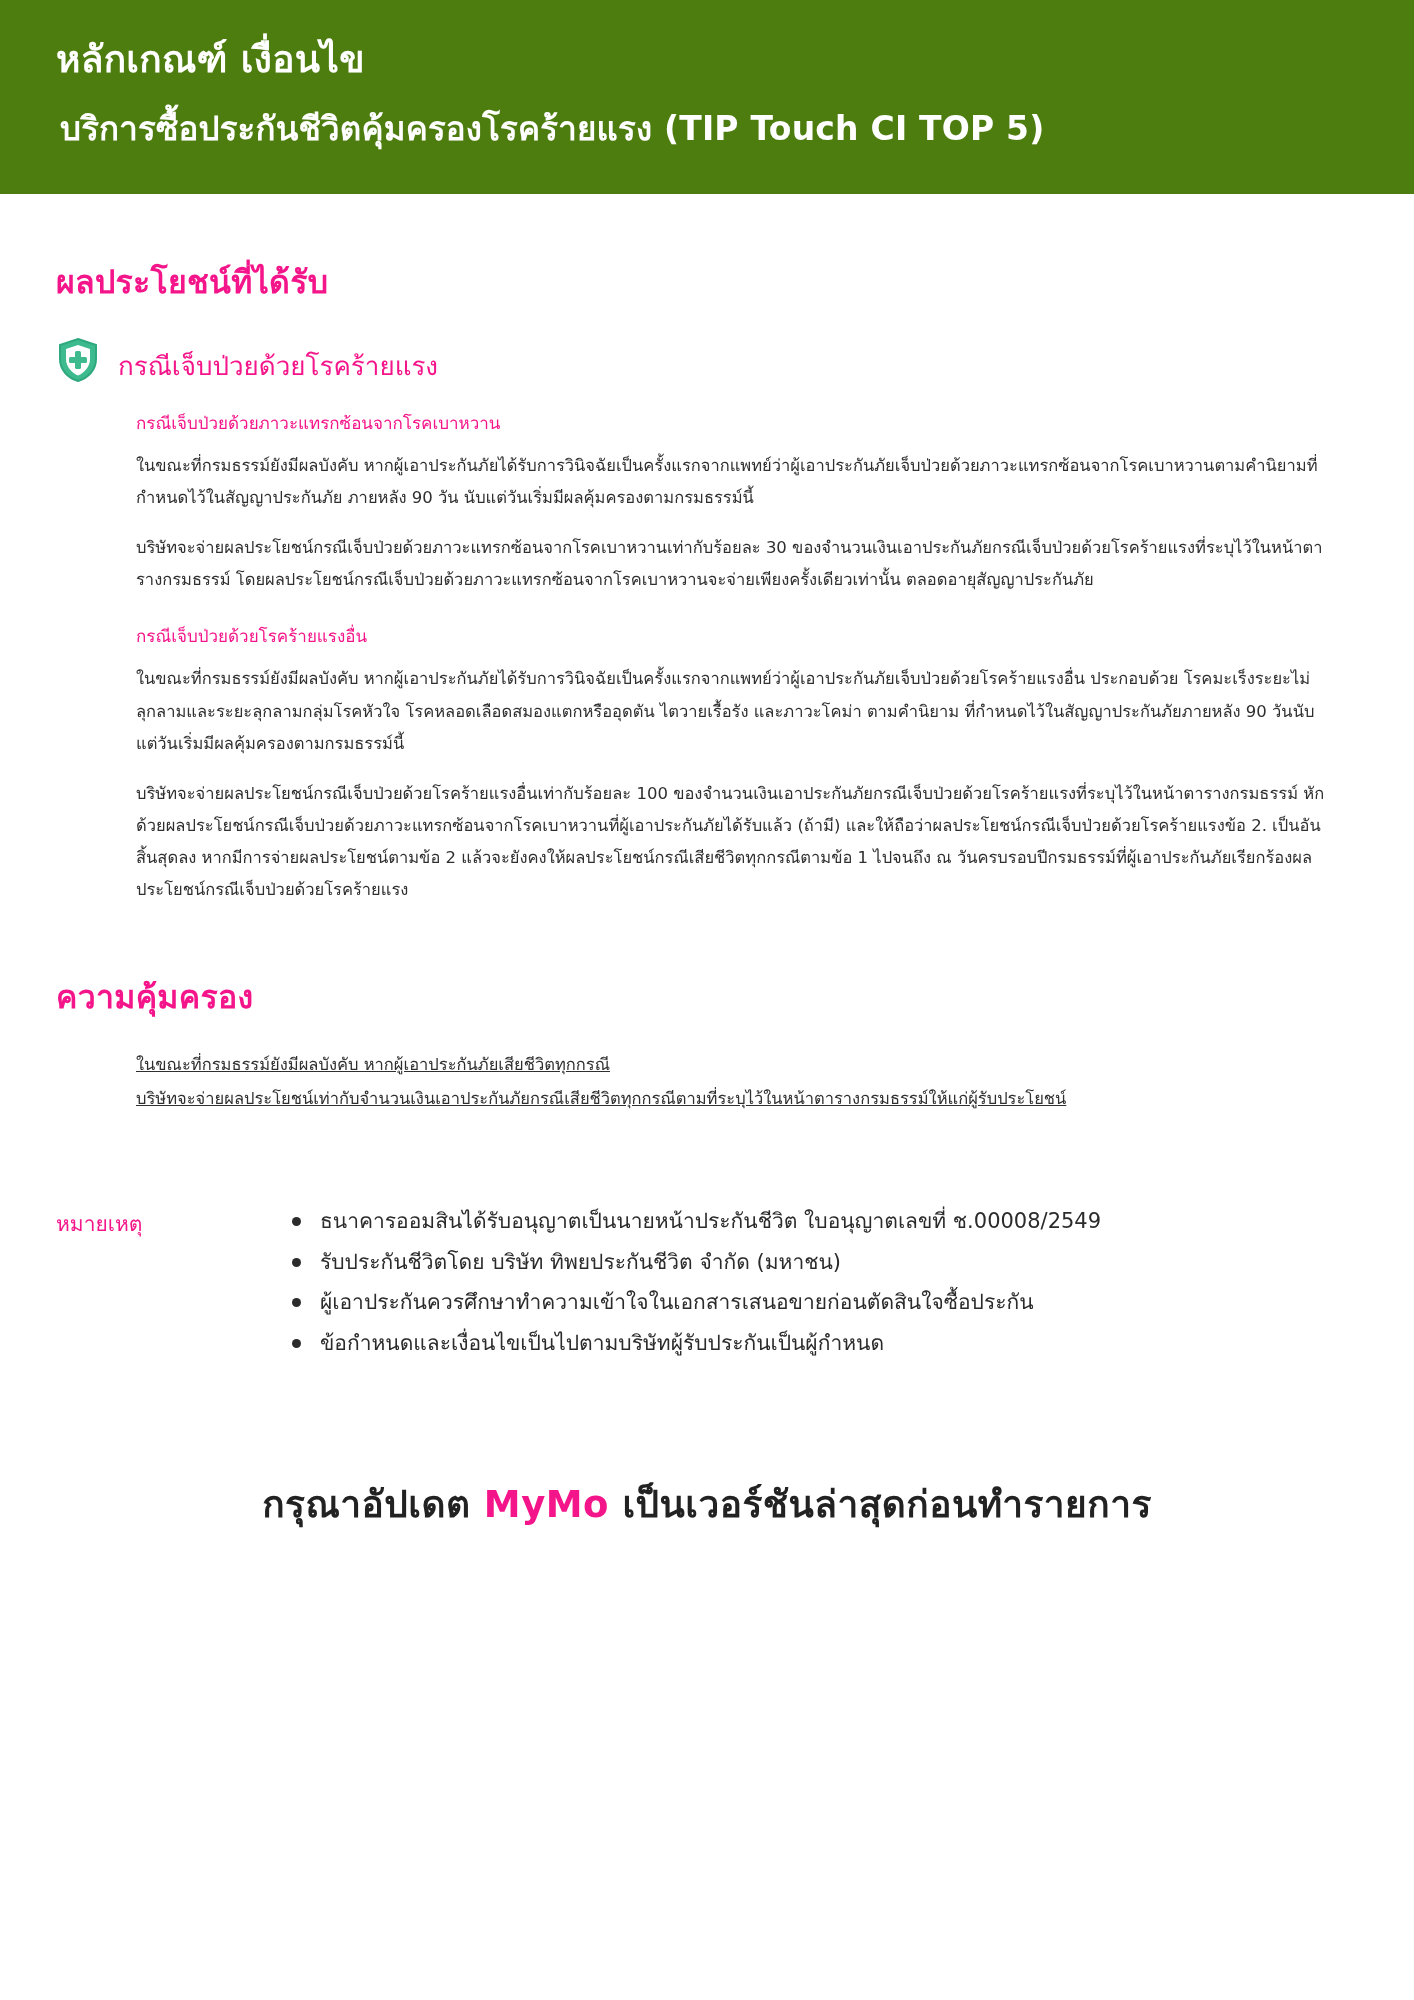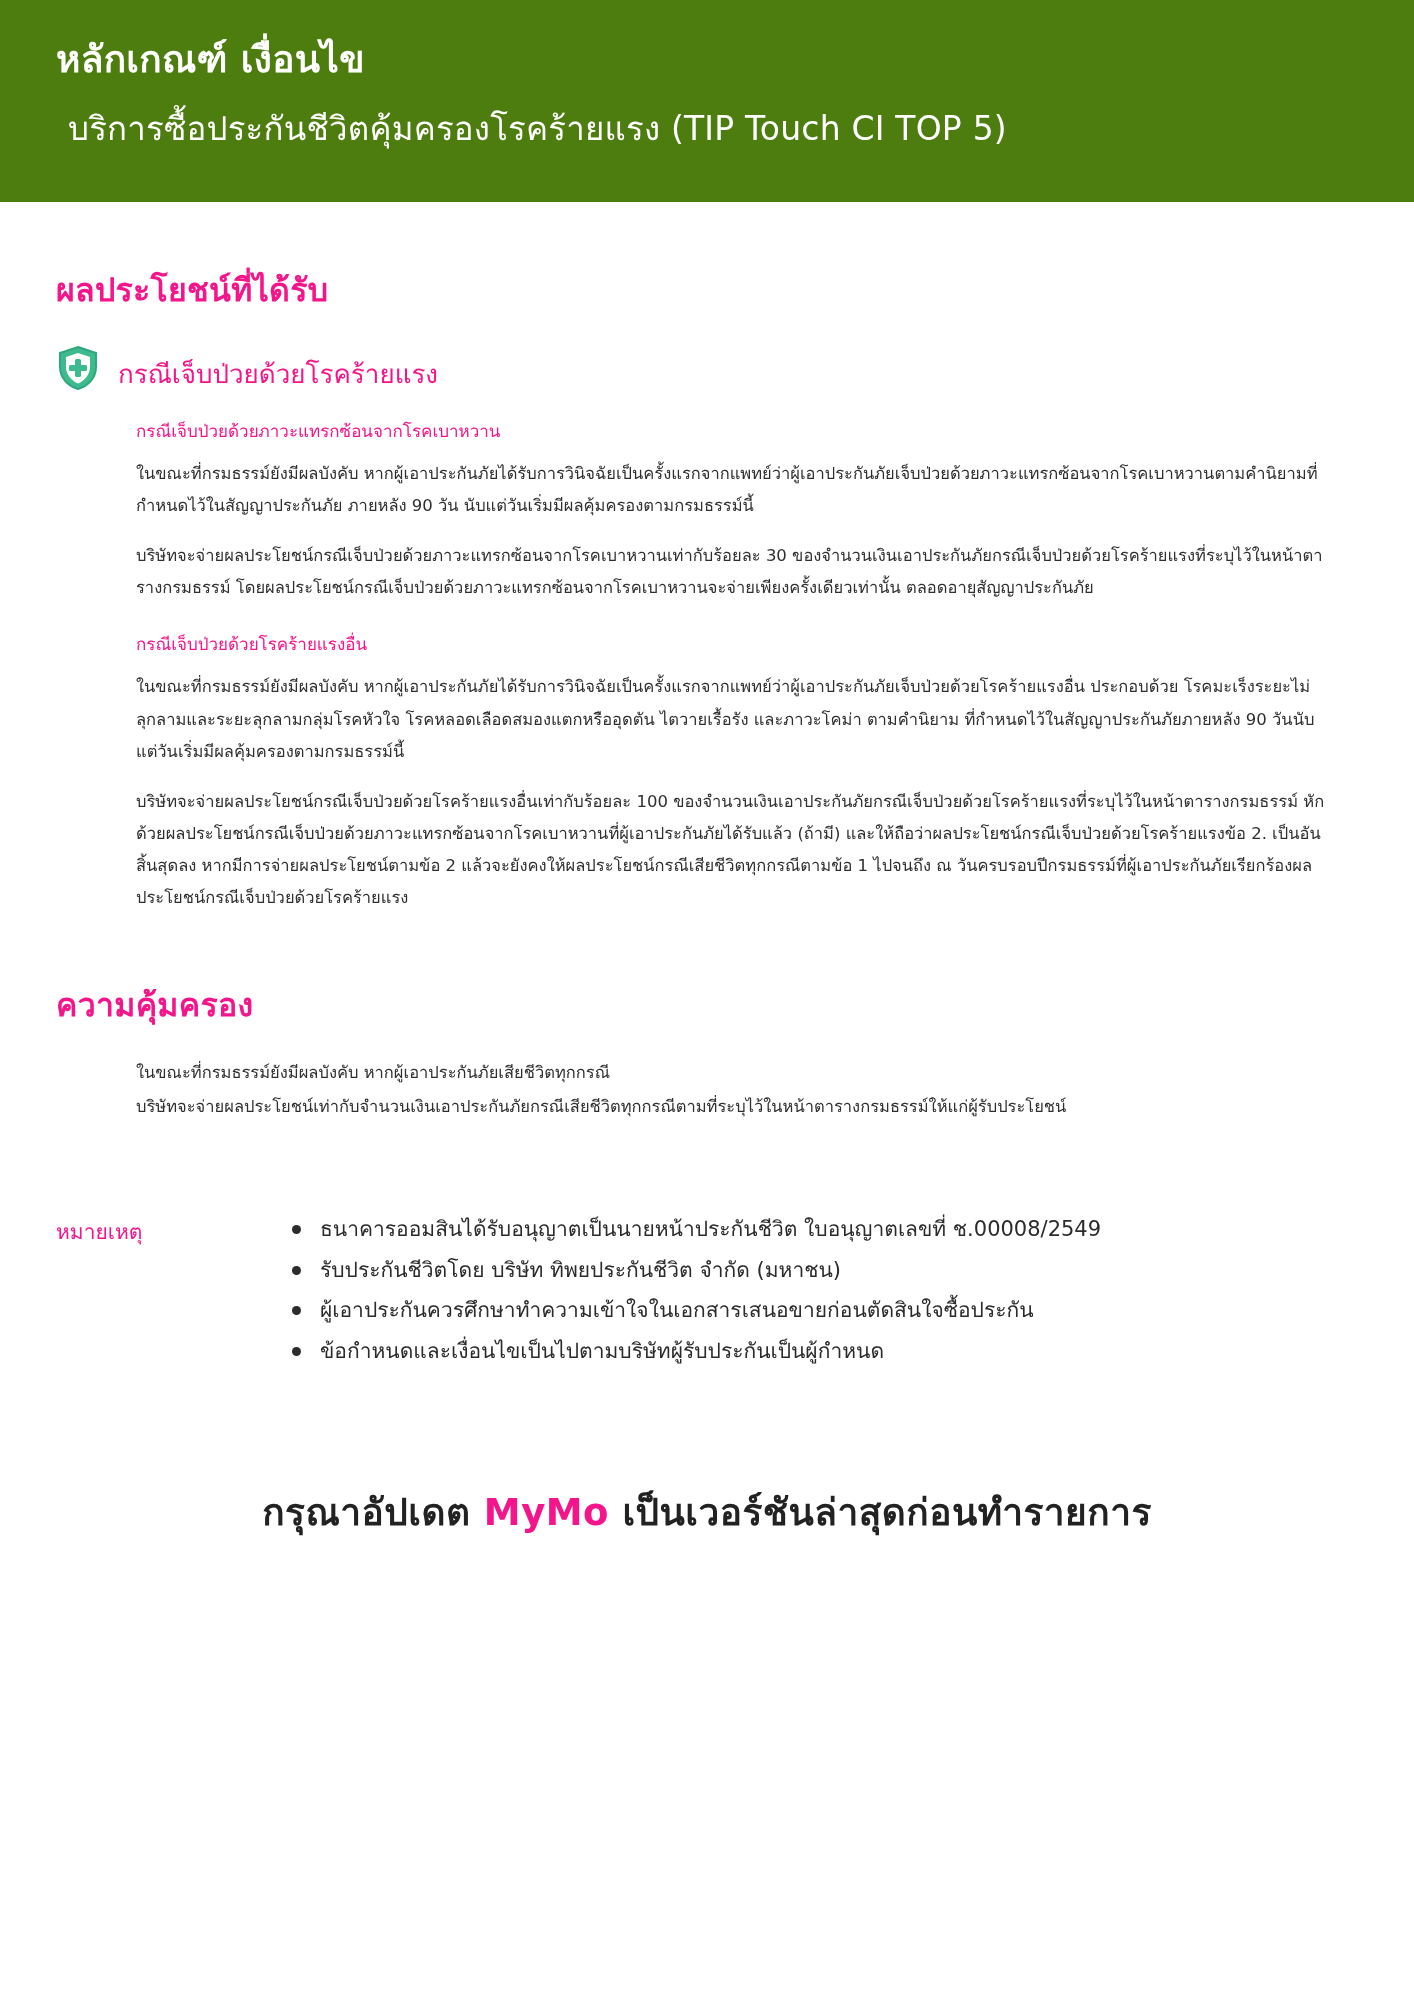--- a/index.html
+++ b/index.html
@@ -23,23 +23,23 @@
     padding: 38px 56px 40px 56px;
   }
   .header h1 {
     margin: 0 0 26px 0;
     font-size: 37px;
     font-weight: bold;
     line-height: 1.2;
     letter-spacing: 0.3px;
   }
   .header h2 {
-    margin: 12px;
+    margin: 4px;
     font-size: 33px;
-    font-weight: normal;
+    font-weight: bold;
     line-height: 1.25;
     letter-spacing: 0.2px;
   }
 
   
   .content {
     padding: 48px 56px 0 56px;
   }
 
   .section-title {
@@ -95,20 +95,21 @@
   }
 
   
   .coverage-block {
     padding-left: 80px;
     padding-right: 30px;
   }
   .coverage-block .para {
     line-height: 1.85;
     margin-bottom: 4px;
+    text-decoration: underline;
   }
 
   
   .notes {
     display: flex;
     gap: 30px;
     margin-top: 86px;
     padding-left: 56px;
     padding-right: 40px;
   }

